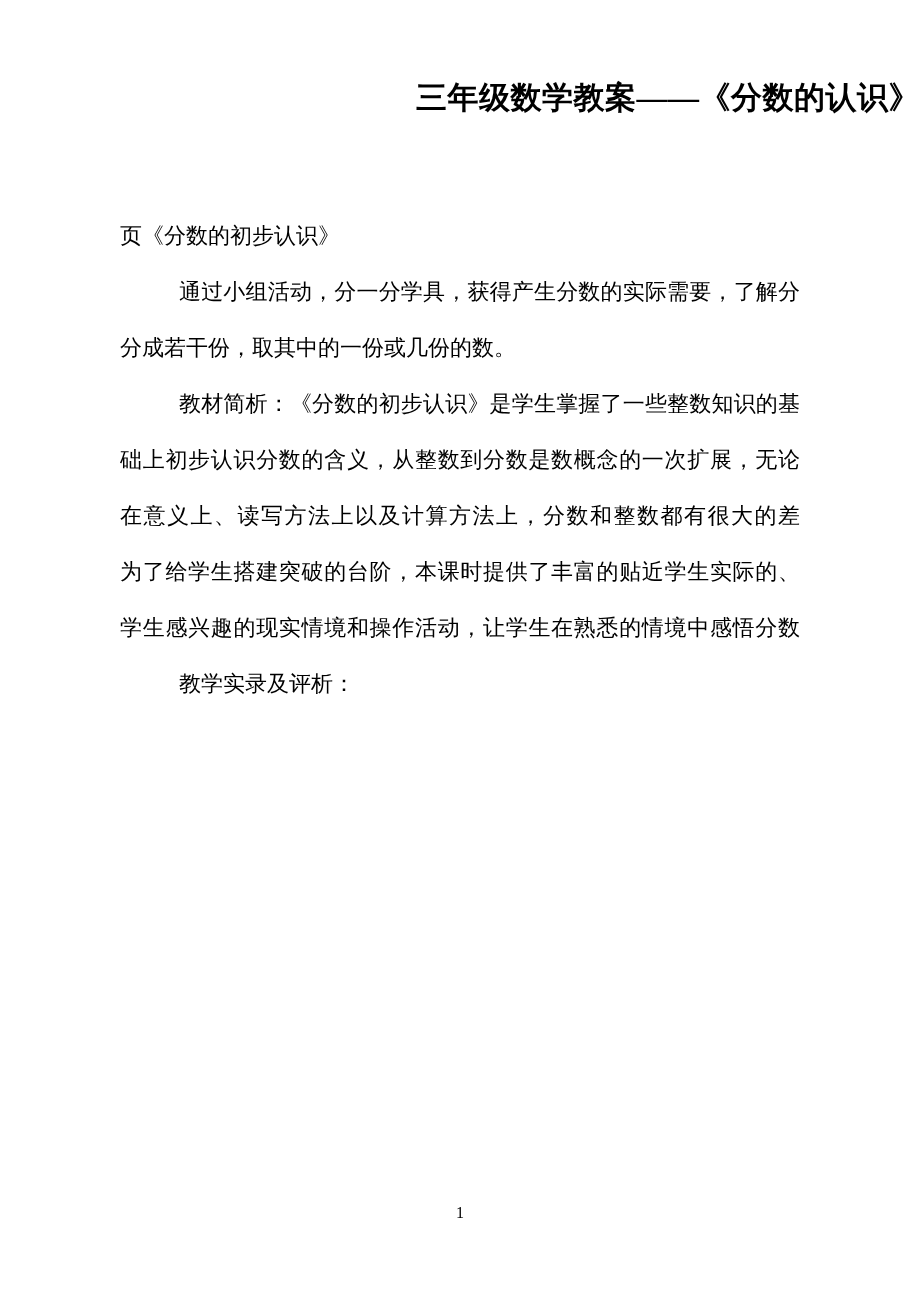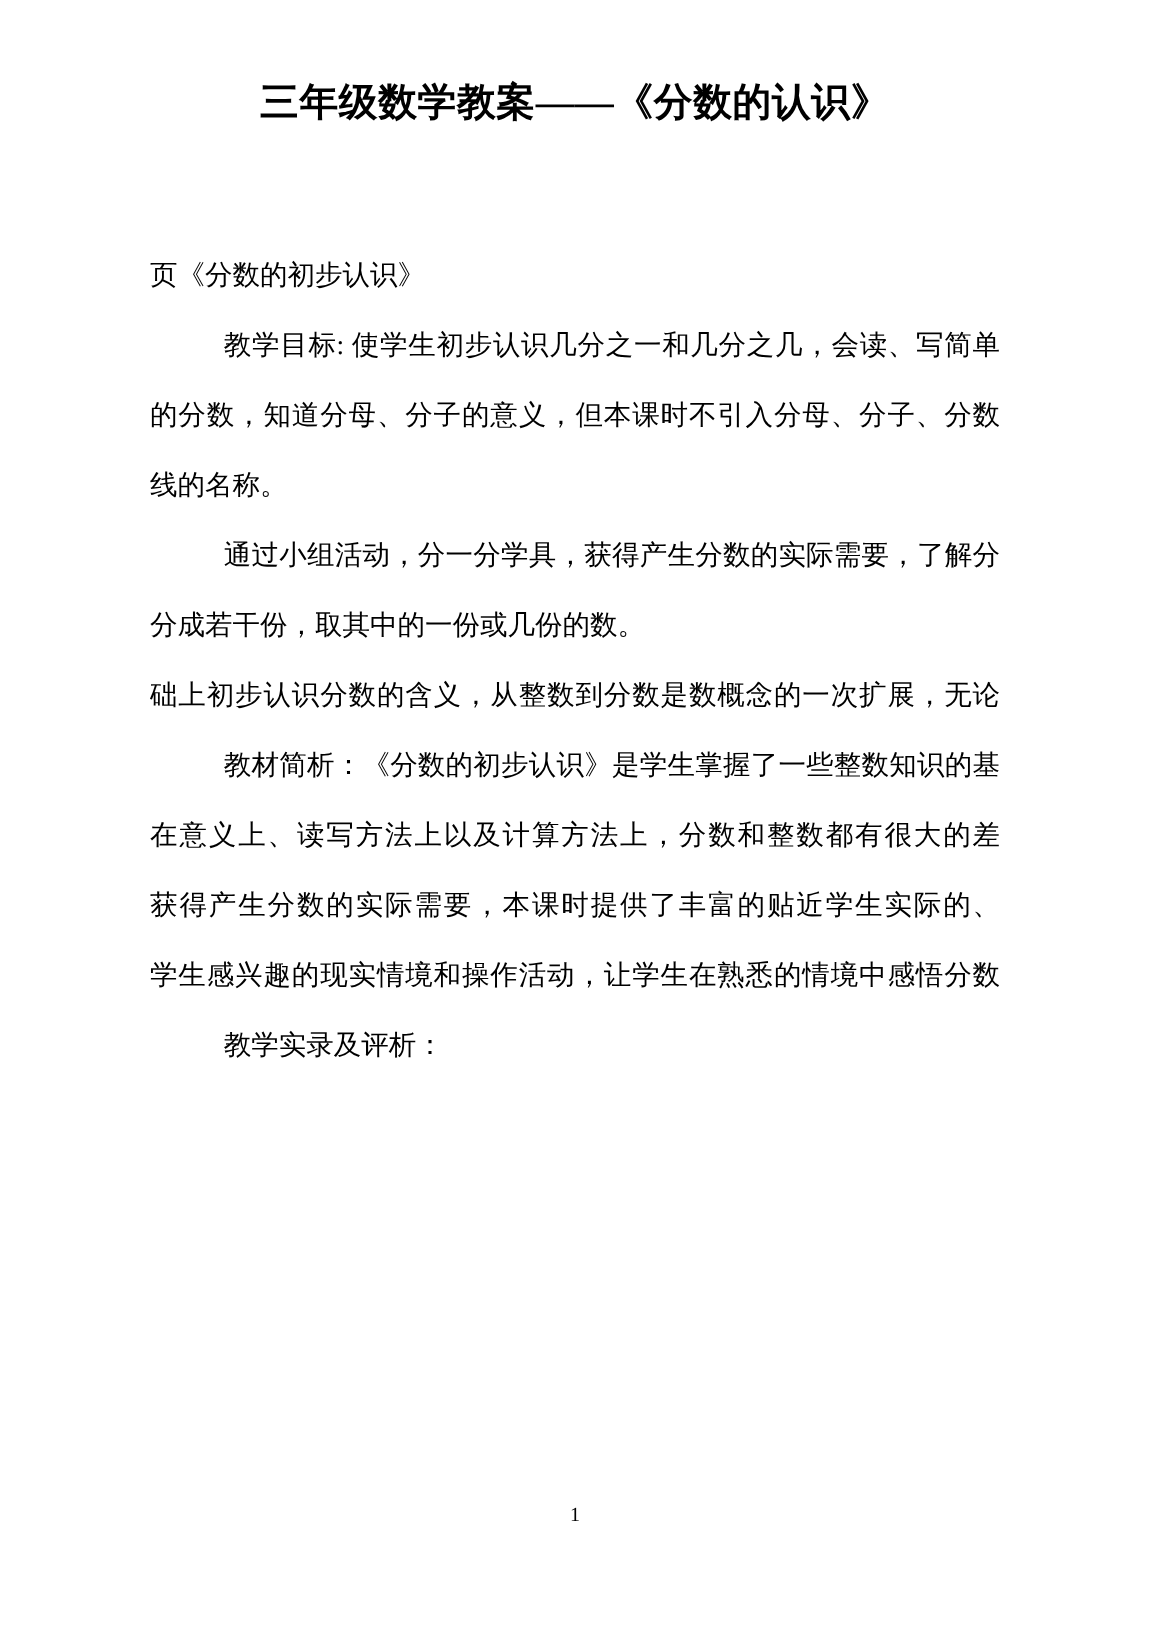--- a/index.html
+++ b/index.html
@@ -11,25 +11,25 @@
     position: relative;
     width: 920px;
     height: 1302px;
     background: #ffffff;
     overflow: hidden;
     font-family: "Liberation Serif", "DejaVu Serif", serif;
     color: #000000;
   }
   .doc-title {
     margin: 0;
-    padding-top: 62px;
+    padding-top: 78px;
     font-size: 31px;
     line-height: 40px;
     font-weight: 700;
-    text-align: center;
+    text-align: right;
     letter-spacing: 0.5px;
     color: #000000;
   }
   .doc-body {
     margin: 90px 120px 0 120px;
     width: 680px;
     font-size: 22px;
     line-height: 56px;
   }
   .paragraph {
@@ -65,33 +65,28 @@
 <body>
 
 <div class="page">
   <h1 class="doc-title">三年级数学教案——《分数的认识》</h1>
 
   <div class="doc-body">
       <div class="paragraph">
         <div class="text-line last">页《分数的初步认识》</div>
       </div>
       <div class="paragraph">
-        <div class="text-line first">教学目标: 使学生初步认识几分之一和几分之几，会读、写简单</div>
-        <div class="text-line">的分数，知道分母、分子的意义，但本课时不引入分母、分子、分数</div>
-        <div class="text-line last">线的名称。</div>
-      </div>
-      <div class="paragraph">
         <div class="text-line first">通过小组活动，分一分学具，获得产生分数的实际需要，了解分</div>
         <div class="text-line last">分成若干份，取其中的一份或几份的数。</div>
       </div>
       <div class="paragraph">
+        <div class="text-line first">教材简析：《分数的初步认识》是学生掌握了一些整数知识的基</div>
         <div class="text-line">础上初步认识分数的含义，从整数到分数是数概念的一次扩展，无论</div>
-        <div class="text-line first">教材简析：《分数的初步认识》是学生掌握了一些整数知识的基</div>
         <div class="text-line">在意义上、读写方法上以及计算方法上，分数和整数都有很大的差异。</div>
-        <div class="text-line">获得产生分数的实际需要，本课时提供了丰富的贴近学生实际的、</div>
+        <div class="text-line">为了给学生搭建突破的台阶，本课时提供了丰富的贴近学生实际的、</div>
         <div class="text-line">学生感兴趣的现实情境和操作活动，让学生在熟悉的情境中感悟分数</div>
       </div>
       <div class="paragraph">
         <div class="text-line first last">教学实录及评析：</div>
       </div>
     </div>
 
   <div class="page-footer">
     <span>1</span>
   </div>

